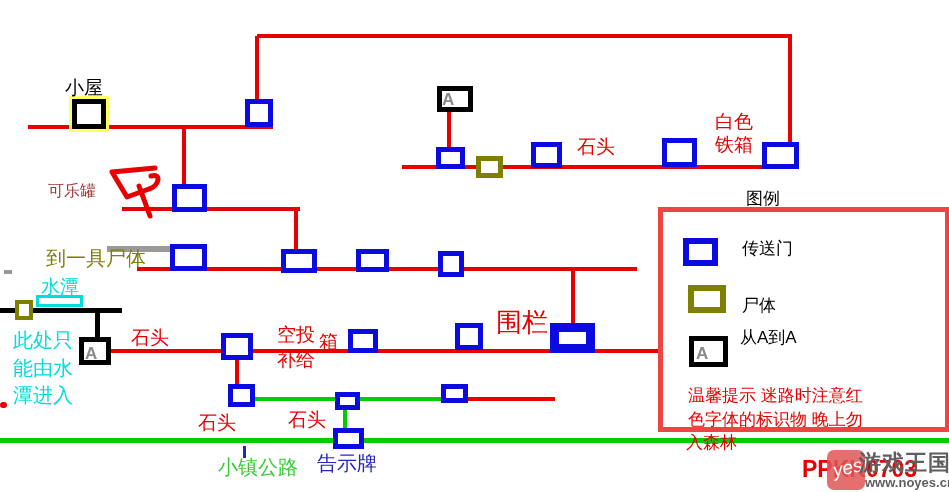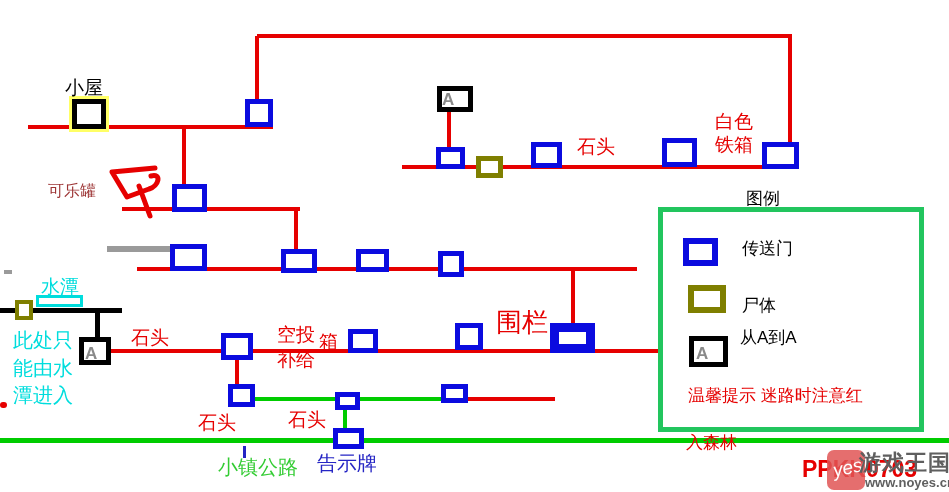--- a/index.html
+++ b/index.html
@@ -17,22 +17,22 @@
   .sq.olive{border:5px solid var(--olive);}
   .sq.black{border:5px solid #000;}
   .t{position:absolute;z-index:4;white-space:nowrap;line-height:1.1;}
   .t.red{background:none;color:var(--red);}
   .t.olivec{color:var(--olive);}
   .t.cyanc{color:var(--cyan);}
   .t.greenc{color:var(--textgreen);}
   .t.bluec{color:var(--bluetext);}
   .t.darkredc{color:var(--darkred);}
   .aletter{position:absolute;color:#8a8a8a;font-weight:bold;font-size:17px;z-index:3;}
-  #legend-box{position:absolute;left:658px;top:207px;width:266px;height:225px;
-    box-sizing:border-box;border:5px solid #22c55e;background:#fff;z-index:3;}
+  #legend-box{position:absolute;left:658px;top:207px;width:292px;height:225px;
+    box-sizing:border-box;border:5px solid #ef4444;background:#fff;z-index:3;}
   #watermark{position:absolute;z-index:7;}
   svg{position:absolute;z-index:2;}
 </style>
 </head>
 <body>
 
 <div id="canvas">
 
   <div class="ln red" style="left:257px;top:34px;width:535px;height:4px;"></div>
   <div class="ln red" style="left:788px;top:34px;width:4px;height:112px;"></div>
@@ -90,20 +90,21 @@
   <div class="sq black" style="left:72px;top:99px;width:34px;height:30px;box-shadow:0 0 0 3px #ffff66;"></div>
   <div class="sq black" style="left:437px;top:86px;width:36px;height:26px;"></div>
   <span class="aletter" style="left:442px;top:90px;">A</span>
   <div class="sq black" style="left:79px;top:337px;width:32px;height:28px;"></div>
   <span class="aletter" style="left:85px;top:344px;">A</span>
 
   <div class="sq" style="left:36px;top:295px;width:47px;height:12px;border:3px solid var(--cyan);"></div>
 
   <div class="t" style="left:65px;top:78px;font-size:19px;color:#000;">小屋</div>
   <div class="t darkredc" style="left:48px;top:182px;font-size:16px;">可乐罐</div>
+  <div class="t olivec" style="left:46px;top:247px;font-size:20px;">到一具尸体</div>
   <div class="t cyanc" style="left:41px;top:277px;font-size:19px;">水潭</div>
   <div class="t cyanc" style="left:13px;top:329px;font-size:20px;">此处只</div>
   <div class="t cyanc" style="left:13px;top:357px;font-size:20px;">能由水</div>
   <div class="t cyanc" style="left:13px;top:384px;font-size:20px;">潭进入</div>
   <div class="t red" style="left:131px;top:328px;font-size:19px;">石头</div>
   <div class="t red" style="left:577px;top:137px;font-size:19px;">石头</div>
   <div class="t red" style="left:198px;top:413px;font-size:19px;">石头</div>
   <div class="t red" style="left:288px;top:410px;font-size:19px;">石头</div>
   <div class="t red" style="left:277px;top:325px;font-size:19px;">空投</div>
   <div class="t red" style="left:319px;top:332px;font-size:19px;">箱</div>
@@ -117,20 +118,21 @@
   <div class="t" style="left:746px;top:190px;font-size:17px;color:#000;z-index:4;">图例</div>
   <div id="legend-box">
     <div class="sq blue" style="left:20px;top:26px;width:35px;height:28px;border-width:6px;"></div>
     <div class="t" style="left:79px;top:28px;font-size:17px;color:#000;">传送门</div>
     <div class="sq olive" style="left:25px;top:73px;width:38px;height:28px;border-width:6px;"></div>
     <div class="t" style="left:79px;top:85px;font-size:17px;color:#000;">尸体</div>
     <div class="sq black" style="left:26px;top:124px;width:39px;height:31px;"></div>
     <span class="aletter" style="left:33px;top:132px;">A</span>
     <div class="t" style="left:77px;top:117px;font-size:17px;color:#000;">从A到A</div>
     <div class="t red" style="left:25px;top:175px;font-size:17px;">温馨提示 迷路时注意红</div>
+    <div class="t red" style="left:25px;top:199px;font-size:17px;">色字体的标识物 晚上勿</div>
   </div>
   <div class="t red" style="left:686px;top:434px;font-size:17px;z-index:6;">入森林</div>
 
   <div class="t red" style="left:802px;top:457px;font-size:23px;font-weight:bold;z-index:5;">PPKK0703</div>
   <div id="watermark" style="left:825px;top:448px;width:124px;height:44px;">
     <div style="position:absolute;left:2px;top:2px;width:38px;height:40px;background:#e05555;border-radius:7px;opacity:.85;"></div>
     <div class="t" style="left:8px;top:10px;font-size:19px;font-style:italic;color:#fff;transform:rotate(-12deg);">yes</div>
     <div class="t" style="left:34px;top:3px;font-size:22px;font-weight:bold;color:var(--watermarkgray);letter-spacing:1px;">游戏王国</div>
     <div class="t" style="left:40px;top:28px;font-size:13px;font-weight:bold;color:var(--watermarkgray);">www.noyes.cn</div>
   </div>

